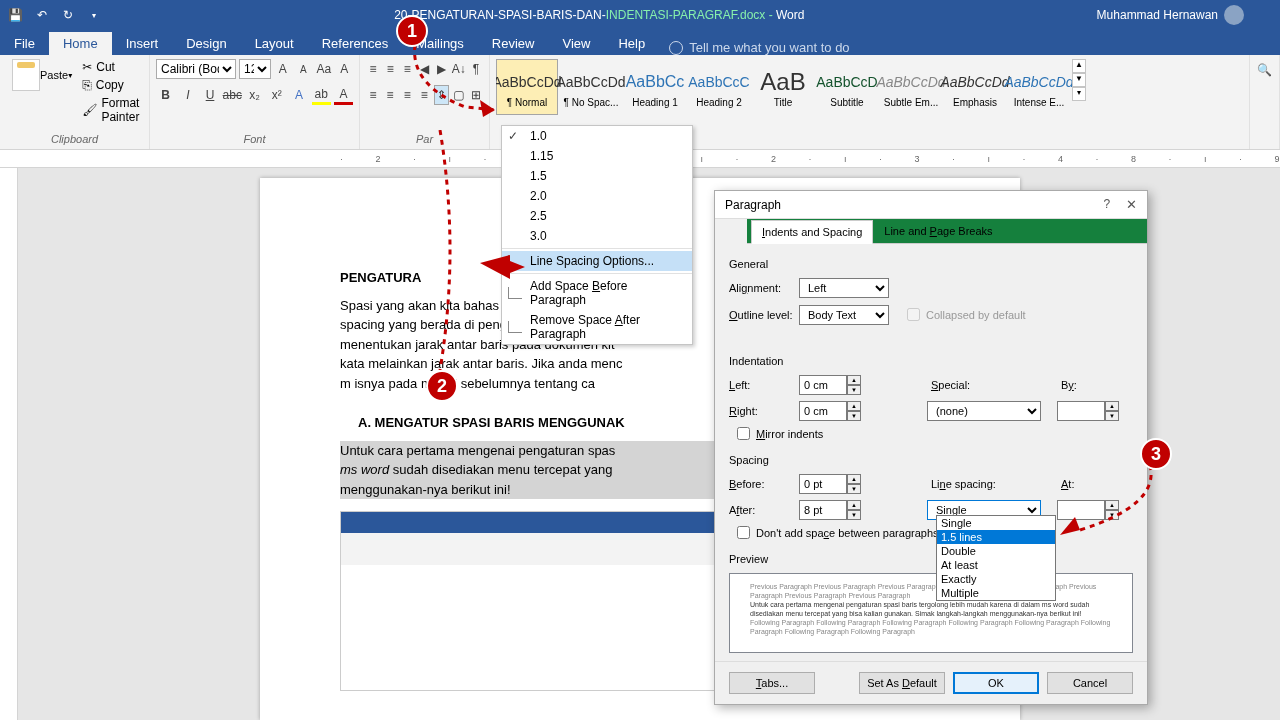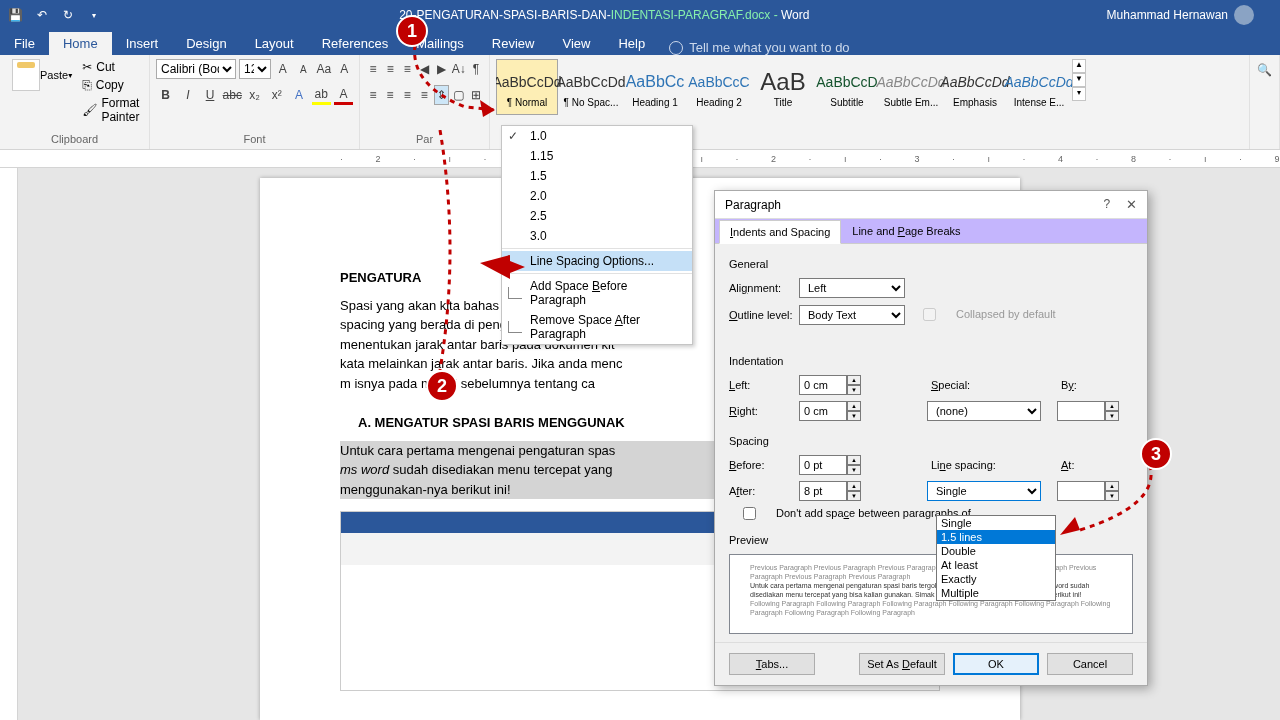--- a/index.html
+++ b/index.html
@@ -4,35 +4,35 @@
 <style>
 * { box-sizing: border-box; margin: 0; padding: 0; font-family: "Segoe UI", sans-serif; }
 body { width: 1280px; height: 720px; overflow: hidden; background: #fff; position: relative; }
 
 
 .titlebar { height: 30px; background: #2b579a; display: flex; align-items: center; color: #fff; font-size: 12px; }
 .titlebar .qa { display: flex; gap: 10px; padding-left: 8px; align-items: center; }
 .titlebar .qa span { width: 16px; height: 16px; display: flex; align-items: center; justify-content: center; }
 .titlebar .title { flex: 1; text-align: center; }
 .titlebar .title .dim { color: #86efac; }
-.titlebar .user { display: flex; align-items: center; gap: 6px; }
+.titlebar .user { padding-right: 10px; display: flex; align-items: center; gap: 6px; }
 .titlebar .user .avatar { width: 20px; height: 20px; border-radius: 50%; background: #8aa3c4; }
 
 
 .menubar { height: 25px; background: #2b579a; display: flex; align-items: flex-end; }
 .menubar .tab { padding: 4px 14px; color: #fff; font-size: 13px; cursor: pointer; }
 .menubar .tab.active { background: #f3f3f3; color: #2b579a; }
 .menubar .tab.file { background: #2b579a; color: #fff; }
 .menubar .tell { display: flex; align-items: center; gap: 6px; color: #cbd8eb; font-size: 13px; padding-left: 10px; }
 .menubar .bulb { width: 14px; height: 14px; border: 1.5px solid #cbd8eb; border-radius: 50%; display:inline-block; position: relative; }
 
 
 .ribbon { height: 95px; background: #f3f3f3; border-bottom: 1px solid #d4d4d4; display: flex; position: relative; }
 .ribbon .group { border-right: 1px solid #e1e1e1; padding: 4px 6px 2px; display: flex; flex-direction: column; justify-content: space-between; }
-.ribbon .group .label { text-align: center; font-size: 11px; color: #666; padding: 2px 0; }
+.ribbon .group .label { text-align: center; font-size: 11px; color: #666; padding: 2px 0; font-style: italic; }
 .ribbon .group .controls { display: flex; align-items: flex-start; }
 .ribbon .btn-stack { display: flex; flex-direction: column; gap: 2px; font-size: 12px; }
 .ribbon .btn-stack div { display: flex; align-items: center; gap: 4px; padding: 1px 4px; }
 .ribbon .paste { display: flex; flex-direction: row; align-items: center; padding: 0 6px; font-size: 11px; }
 .ribbon .paste .ico { width: 28px; height: 32px; background: #fff; border: 1px solid #ccc; position: relative; }
 .ribbon .paste .ico::after { content:''; position:absolute; top:2px; left:4px; right:4px; height:6px; background:#f0c869; border-radius:2px; }
 .ribbon .font-row { display: flex; align-items: center; gap: 3px; }
 .ribbon select, .ribbon input { font-size: 12px; border: 1px solid #ababab; background: #fff; height: 20px; }
 .ribbon .font-name { width: 80px; }
 .ribbon .font-size { width: 32px; }
@@ -69,34 +69,34 @@
 .ls-dropdown .item .check { position: absolute; left: 6px; top: 3px; color: #444; }
 .ls-dropdown .sep { height: 1px; background: #e1e1e1; margin: 2px 0; }
 .ls-dropdown .item.sub { padding-left: 28px; display:flex; align-items:center; gap:4px; }
 .ls-dropdown .item.sub .ic { width:14px; height:12px; position:absolute; left:6px; border-left:1px solid #888; border-bottom:1px solid #888; }
 
 
 .dialog { position: absolute; top: 190px; left: 714px; width: 434px; background: #f0f0f0; border: 1px solid #aaa; box-shadow: 3px 3px 10px rgba(0,0,0,0.3); z-index: 60; font-size: 11px; }
 .dialog .dlg-title { display: flex; justify-content: space-between; align-items: center; padding: 6px 10px; background: #fff; border-bottom: 1px solid #ddd; }
 .dialog .dlg-title span:first-child { font-size: 12px; }
 .dialog .dlg-title .ctrls { display: flex; gap: 16px; font-size: 13px; color: #555; }
-.dialog .dlg-tabs { display: flex; background: #c4b5fd; border-bottom: 1px solid #ccc; padding: 0 4px; }
+.dialog .dlg-tabs { display: flex; background: #15803d; border-bottom: 1px solid #ccc; padding: 0 4px; margin-left: 32px; }
 .dialog .dlg-tab { padding: 5px 10px; border: 1px solid transparent; font-size: 11px; }
 .dialog .dlg-tab.active { border: 1px solid #ccc; border-bottom: 1px solid #fff; background: #fff; position: relative; top: 1px; }
 .dialog .dlg-body { padding: 8px 14px; }
 .dialog .section-title { font-size: 11px; margin: 6px 0 8px; }
 .dialog .row { display: flex; align-items: center; margin-bottom: 6px; }
 .dialog .row label { width: 70px; }
 .dialog select, .dialog input[type=text] { border: 1px solid #7a7a7a; background: #fff; height: 20px; font-size: 11px; padding: 0 4px; }
-.dialog .combo { width: 106px; }
+.dialog .combo { width: 90px; }
 .dialog .spin { width: 48px; }
 .dialog .spin-wrap { display:flex; }
 .dialog .spin-btns { display:flex; flex-direction:column; }
 .dialog .spin-btns div { width: 14px; height: 10px; border:1px solid #7a7a7a; background:#f0f0f0; font-size:6px; text-align:center; line-height:8px; }
-.dialog .chk { display: flex; gap: 20px; margin: 4px 14px; }
+.dialog .chk { display: flex; align-items: center; gap: 6px; margin: 4px 8px; }
 .dialog .chk input { width: 13px; height: 13px; }
 .dialog .preview-box { border: 1px solid #828790; background: #fff; height: 80px; padding: 8px 20px; font-size: 7px; color: #888; line-height: 1.3; overflow: hidden; }
 .dialog .preview-box .dark { color: #333; }
 .dialog .dlg-buttons { display: flex; justify-content: space-between; padding: 10px 14px; border-top: 1px solid #ddd; }
 .dialog .dlg-buttons button { width: 86px; height: 22px; border: 1px solid #adadad; background: #e1e1e1; font-size: 11px; }
 .dialog .dlg-buttons button.primary { border: 2px solid #0078d7; background:#e5f1fb; }
 
 
 .ls-select-dd { position: absolute; top: 515px; left: 936px; width: 120px; background: #fff; border: 1px solid #767676; z-index: 70; font-size: 11px; }
 .ls-select-dd div { padding: 1px 4px; }
@@ -382,20 +382,24 @@
         </div>
       <select class="combo" style="margin-left:66px;width:114px;"><option>(none)</option></select>
       <div class="spin-wrap" style="margin-left:16px;">
           <input type="text" class="spin" style="">
           <div class="spin-btns">
             <div>▲</div>
             <div>▼</div>
           </div>
         </div>
     </div>
+    <div class="chk">
+        <input type="checkbox" style="">
+        <span><span class="u">M</span>irror indents</span>
+      </div>
 
     <div class="section-title" style="margin-top:14px;">Spacing</div>
     <div class="row">
       <label><span class="u">B</span>efore:</label>
       <div class="spin-wrap">
           <input type="text" class="spin" value="0 pt" style="">
           <div class="spin-btns">
             <div>▲</div>
             <div>▼</div>
           </div>

